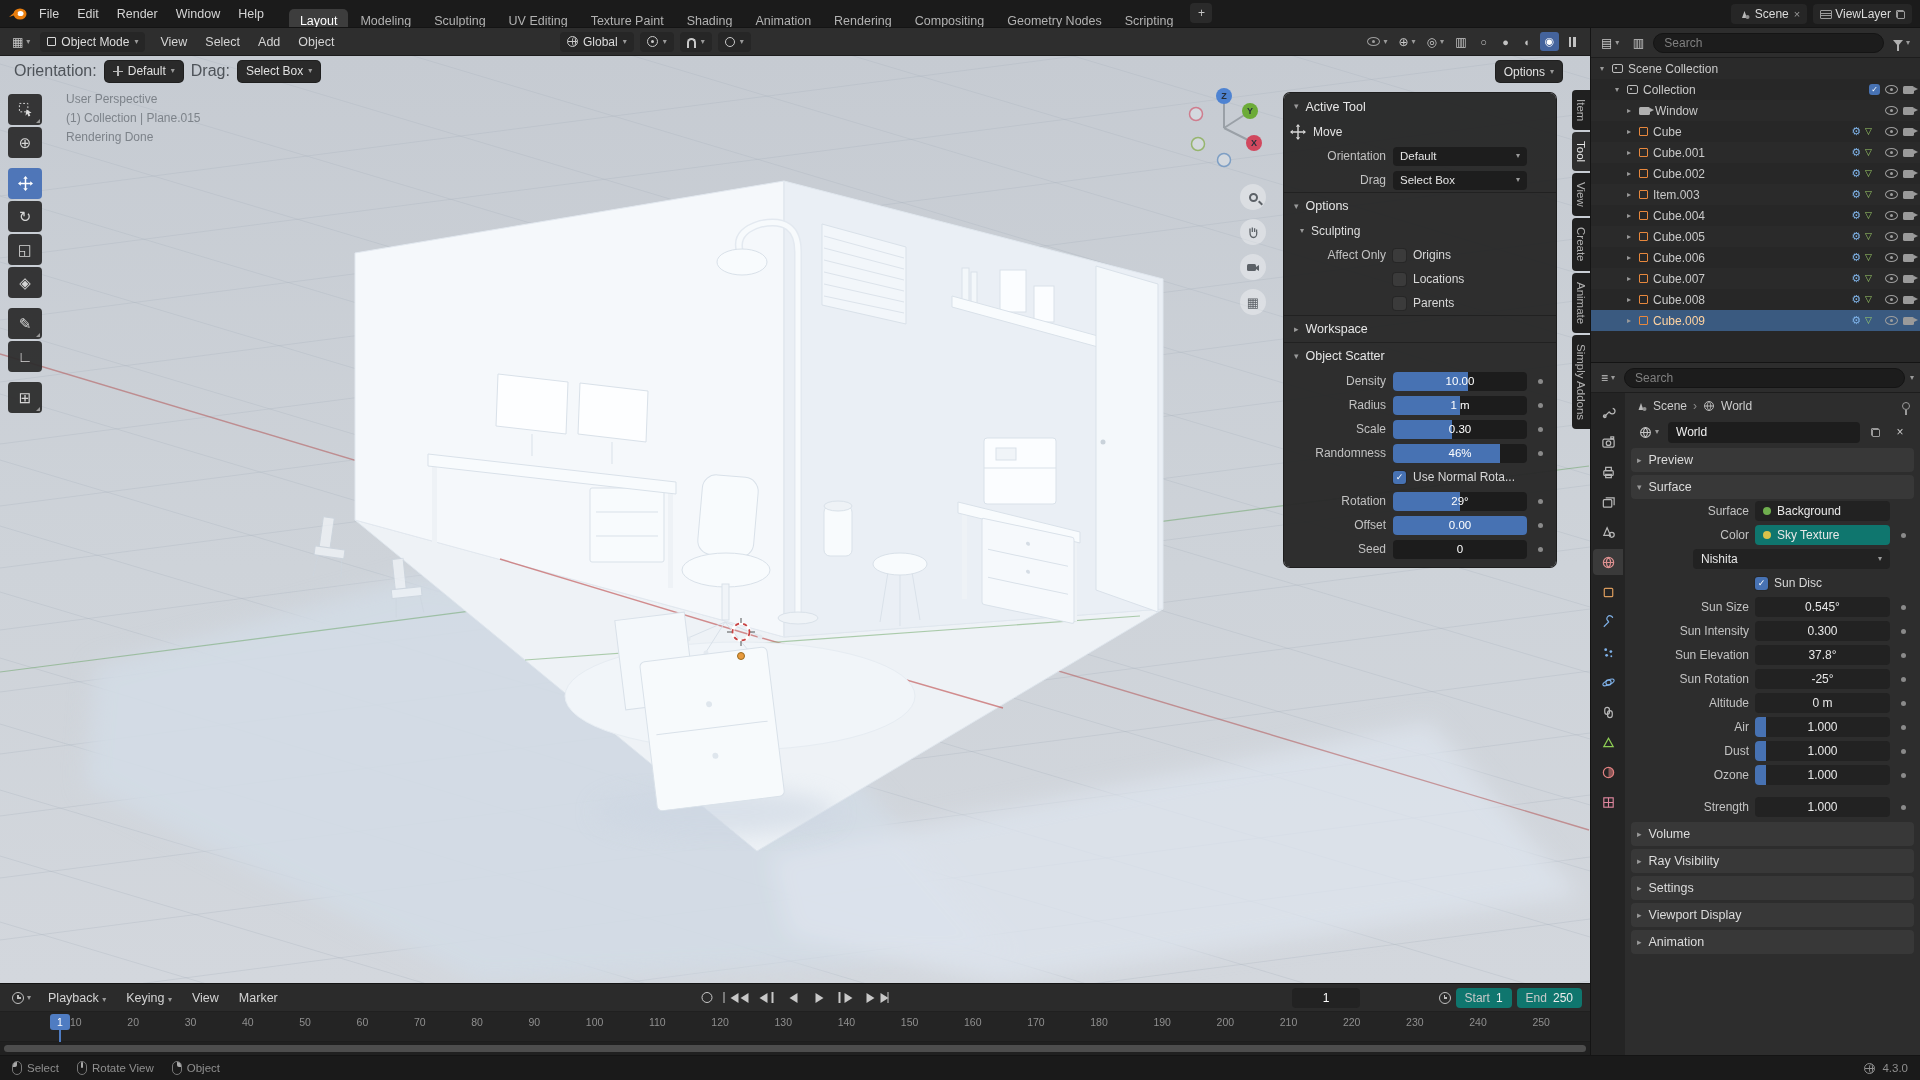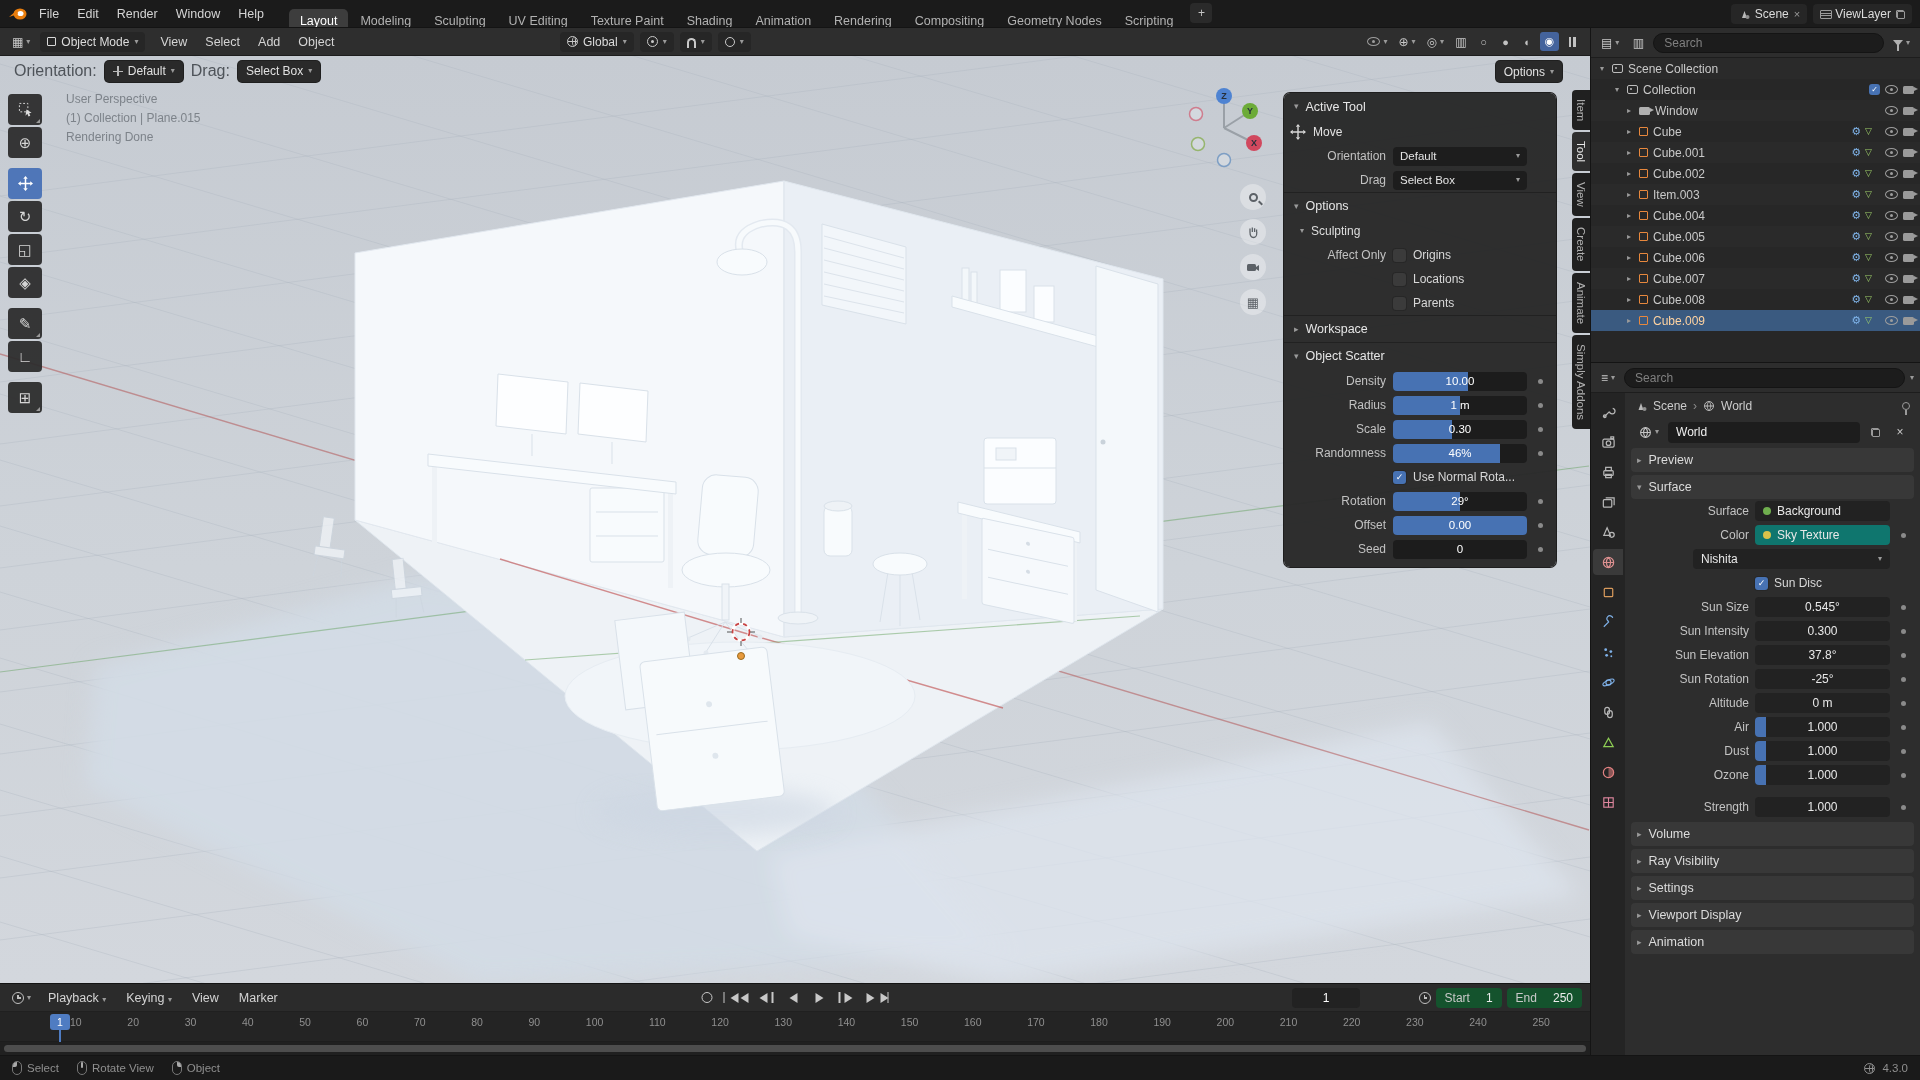--- a/index.html
+++ b/index.html
@@ -164,21 +164,21 @@
   .clock-ic::before{content:"";position:absolute;left:4.2px;top:2px;width:1.5px;height:3.5px;background:#c0c0c0}
   .clock-ic::after{content:"";position:absolute;left:4.2px;top:4.5px;width:3.5px;height:1.5px;background:#c0c0c0}
   #transport{position:absolute;left:50%;transform:translateX(-50%);display:flex;gap:3px;align-items:center}
   .tr-btn{width:25px;height:19px;display:flex;align-items:center;justify-content:center;gap:1px;border-radius:3px;background:transparent}
   .tri-r{width:0;height:0;border:5px solid transparent;border-left:8px solid #c8c8c8;margin-left:3px}
   .tri-l{width:0;height:0;border:5px solid transparent;border-right:8px solid #c8c8c8;margin-right:3px}
   .bar-v{width:2.5px;height:11px;background:#c8c8c8}
   .rec-circle{width:11px;height:11px;border:1.6px solid #c8c8c8;border-radius:50%;margin-right:8px}
   #frame-field{position:absolute;left:1292px;width:68px;height:20px;background:#222;border-radius:4px;display:flex;align-items:center;justify-content:center;color:#fff}
   #range-cluster{margin-left:auto;display:flex;gap:5px;align-items:center}
-  .range-pill{height:20px;background:#14532d;border-radius:4px;display:flex;align-items:center;gap:16px;padding:0 9px;color:#c9c9c9}
+  .range-pill{height:20px;background:#0f766e;border-radius:4px;display:flex;align-items:center;gap:6px;padding:0 9px;color:#c9c9c9}
   .range-pill b{color:#ececec;font-weight:normal}
   #tl-ruler{position:relative;height:30px;background:#242424;border-bottom:1px solid #1d1d1d}
   #ticks{position:absolute;left:70px;right:40px;top:4px;display:flex;justify-content:space-between;color:#8f8f8f;font-size:10.5px}
   #playhead{position:absolute;left:50px;top:2px;width:20px}
   #playhead .ph-box{width:20px;height:16px;background:#4f7cc2;border-radius:3px;color:#fff;font-size:10.5px;display:flex;align-items:center;justify-content:center}
   #playhead .ph-line{width:2px;height:12px;background:#4f7cc2;margin-left:9px}
   #tl-scroll{height:13px;background:#202020;display:flex;align-items:center;padding:0 4px}
   #tl-scrollbar{height:7px;border-radius:4px;background:#4d4d4d;width:100%}
 
   

